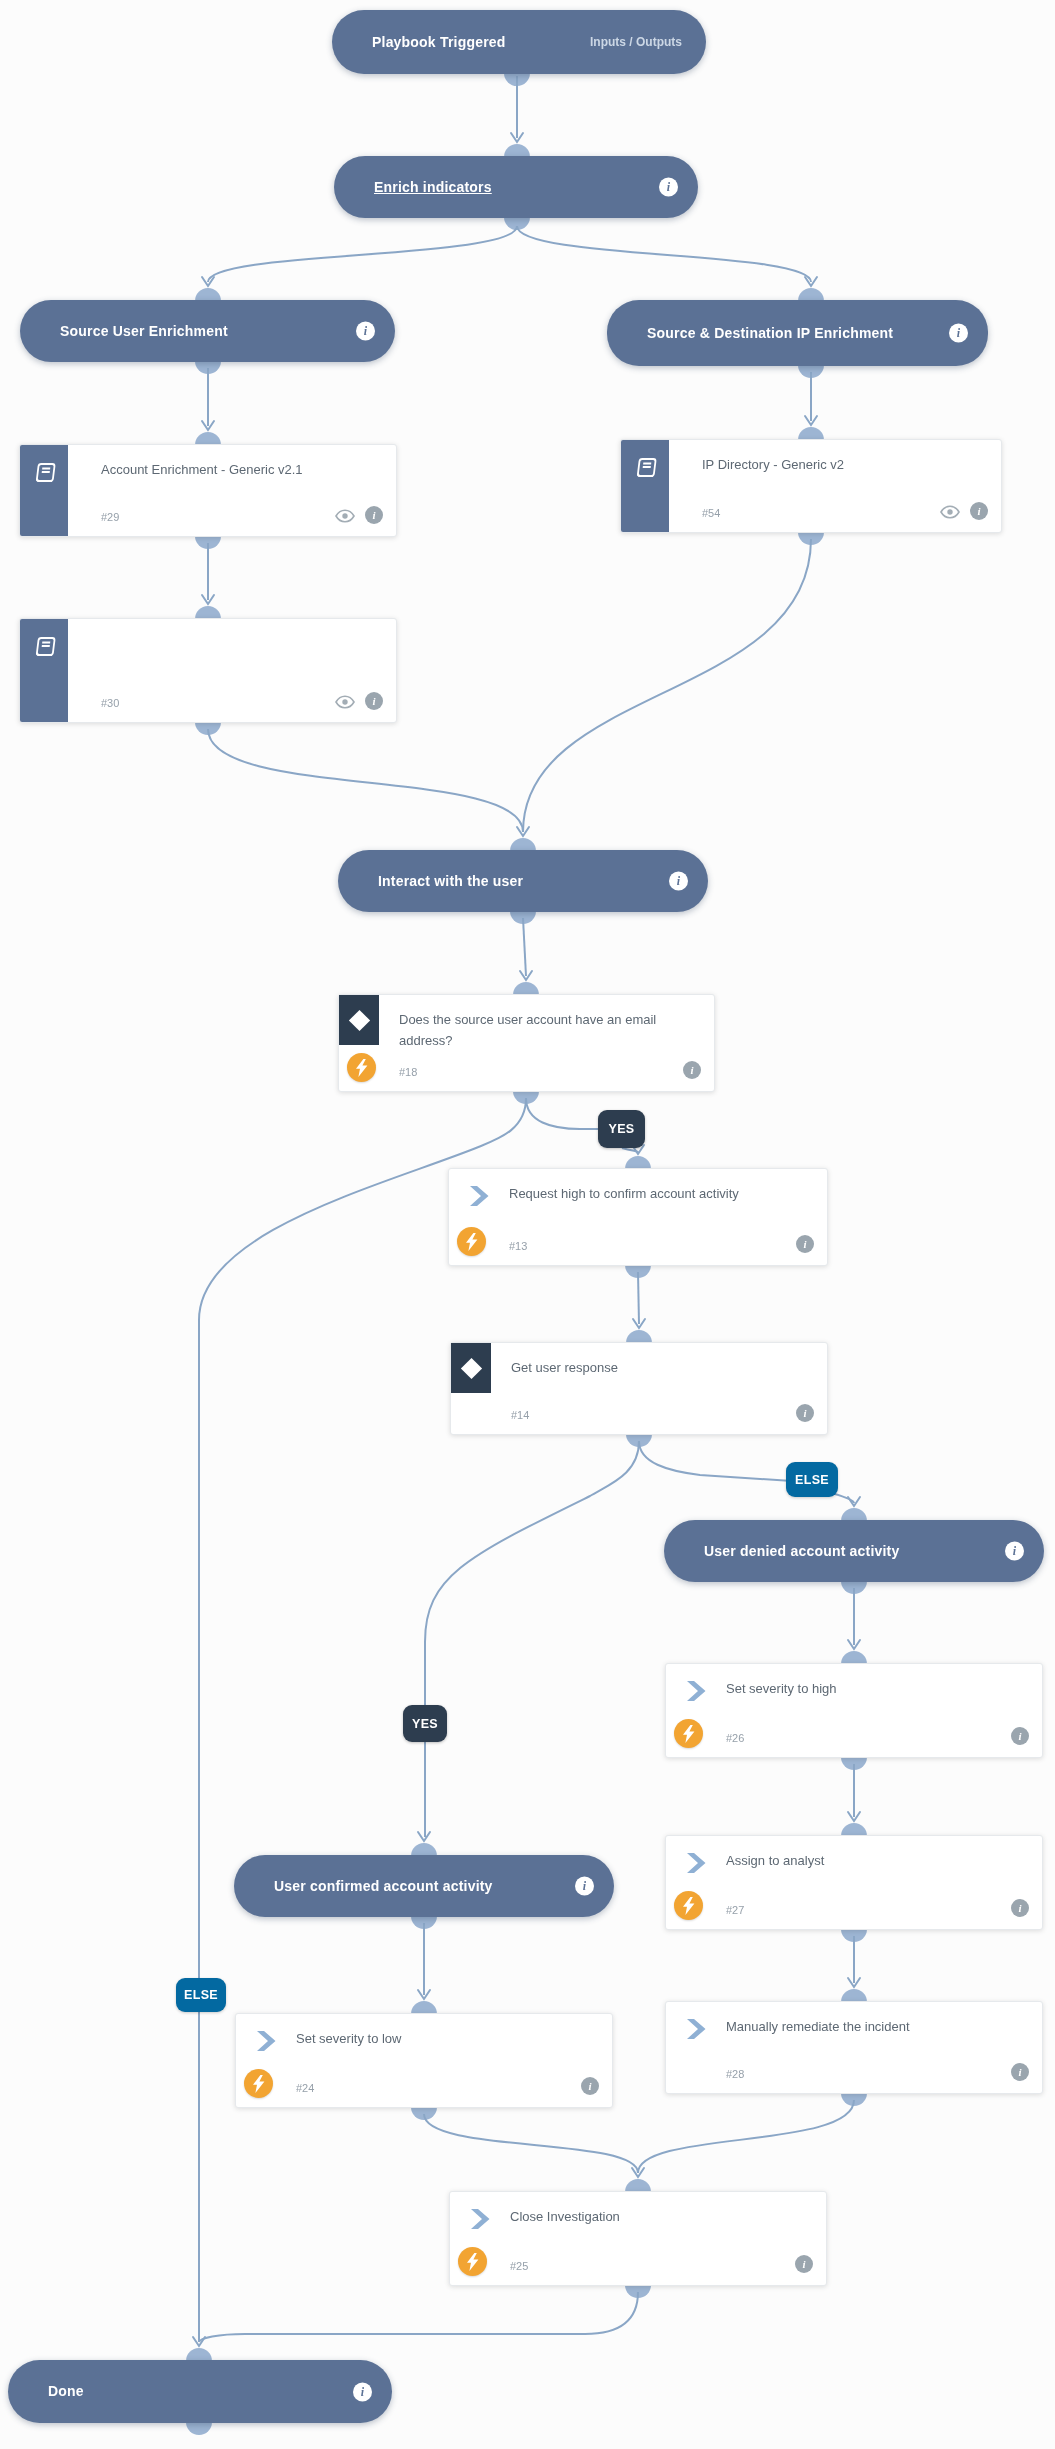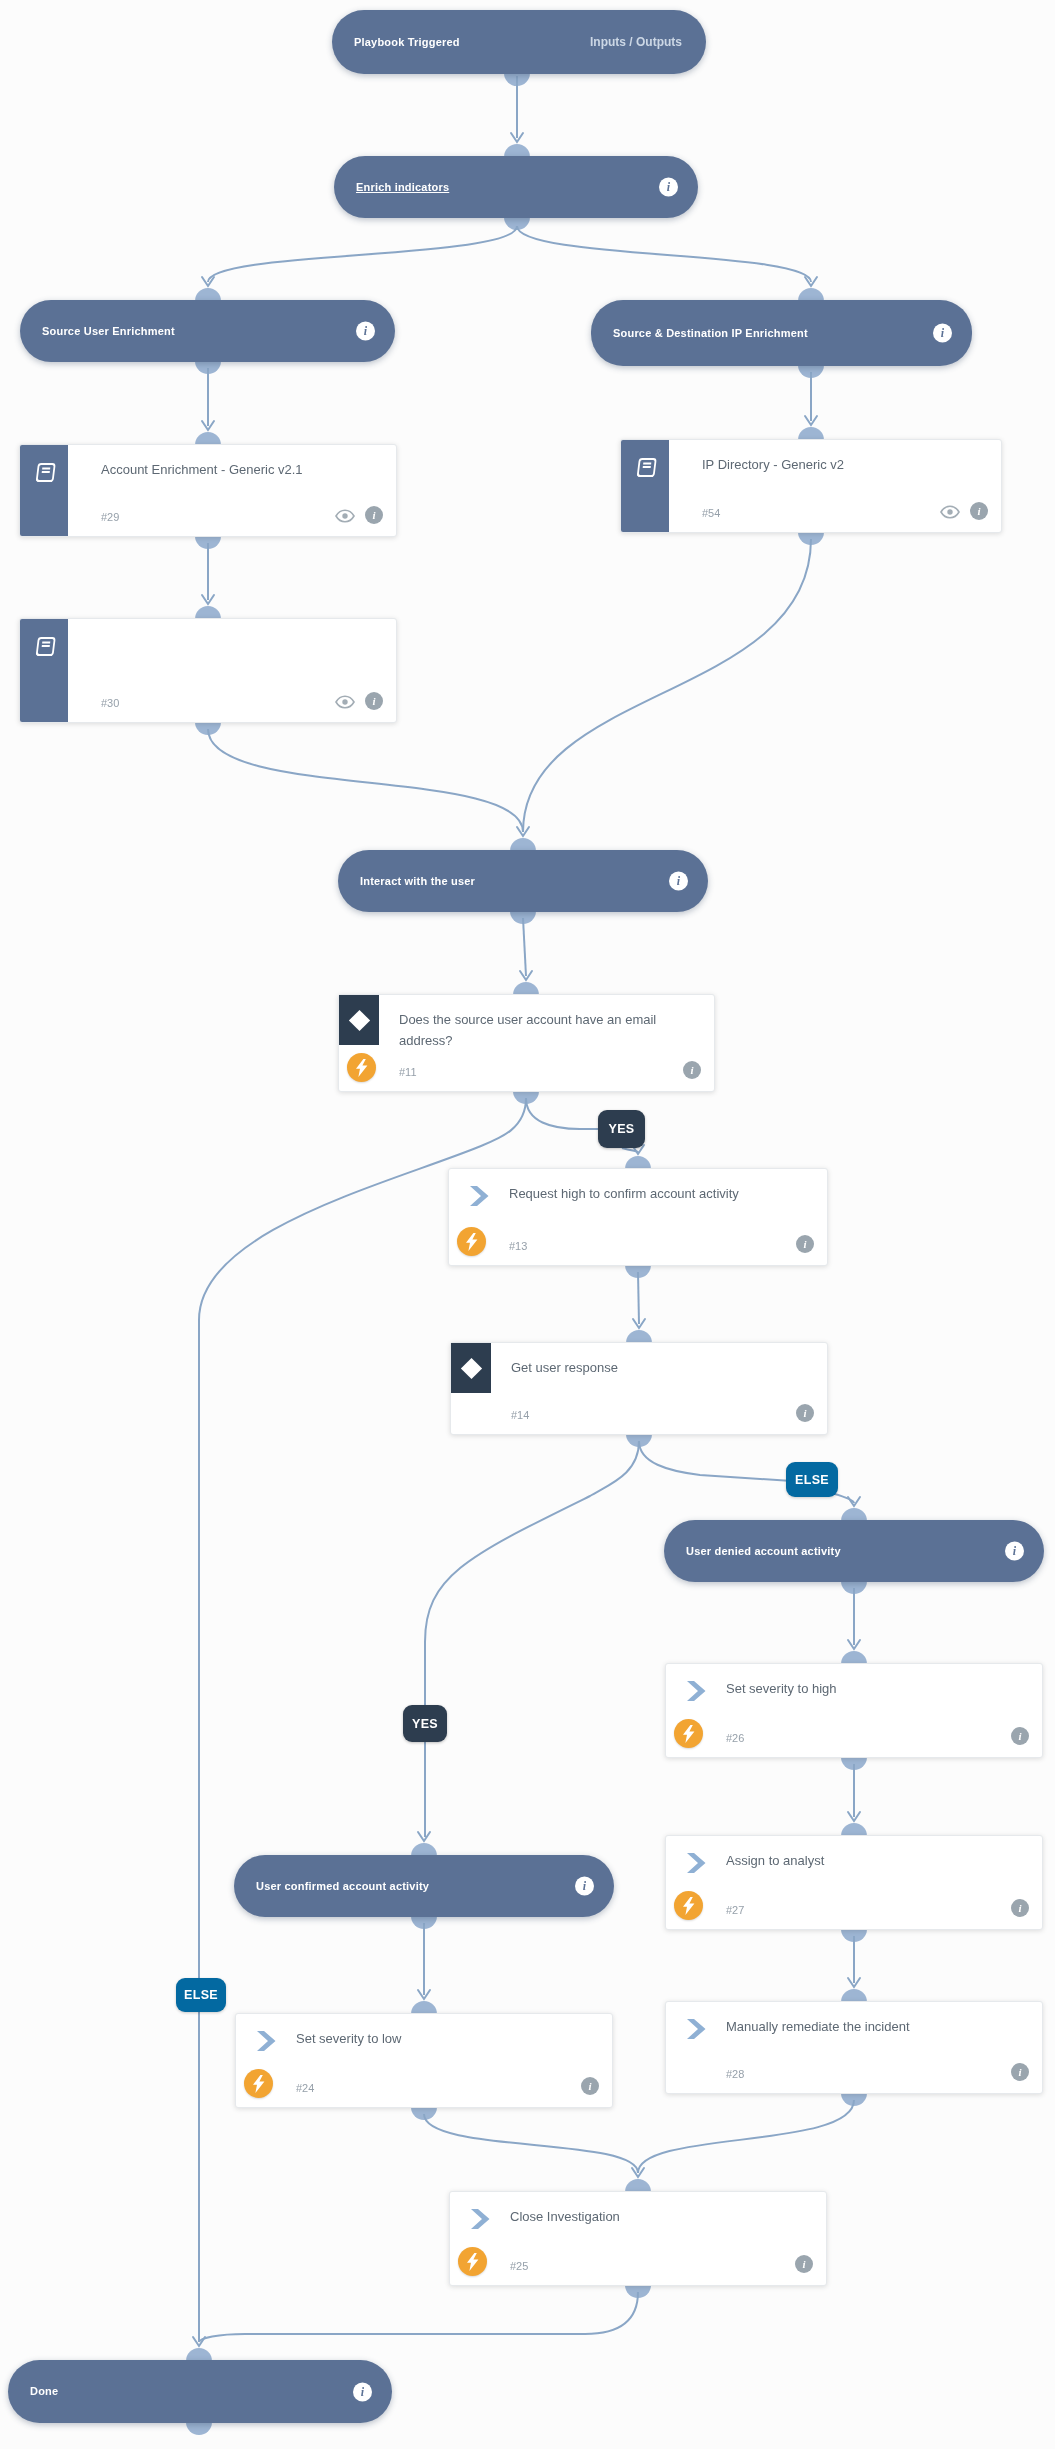--- a/index.html
+++ b/index.html
@@ -2,21 +2,21 @@
 <html><head>
 <meta charset="utf-8">
 <style>
   html,body{margin:0;padding:0;background:#fcfcfc;font-family:"Liberation Sans",sans-serif;}
   #canvas{position:relative;width:1055px;height:2449px;background:#fcfcfc;overflow:hidden;}
   svg.edges{position:absolute;left:0;top:0;}
 
   .node{position:absolute;box-sizing:border-box;}
   .node.header{background:#5b7195;border-radius:32px;color:#fff;display:flex;align-items:center;
     box-shadow:0 2px 6px rgba(40,60,90,.30);}
-  .htitle{padding-left:22px;padding-right:92px;font-size:11px;font-weight:600;line-height:1.3;letter-spacing:.2px;}
+  .htitle{padding-left:40px;padding-right:92px;font-size:14px;font-weight:600;line-height:1.3;letter-spacing:.2px;}
   .pill-info{position:absolute;right:20px;top:50%;transform:translateY(-50%);width:19px;height:19px;
     background:#fff;color:#5b7195;border-radius:50%;font:italic 700 12px/19px "Liberation Serif",serif;text-align:center;}
   .right-label{position:absolute;right:24px;top:50%;transform:translateY(-50%);
     font-size:12px;font-weight:600;color:#ccd7e5;white-space:nowrap;}
 
   .node.card{background:#fff;border:1px solid #e6e9ec;border-radius:3px;box-shadow:0 1px 5px rgba(0,0,0,.13);}
   .ctitle{position:absolute;top:14px;color:#5d6873;font-size:13px;line-height:21px;}
   .card.playbook-task .ctitle{left:81px;right:28px;}
   .card.condition-task .ctitle,.card.action-task .ctitle{left:60px;right:34px;}
   .cnum{position:absolute;bottom:13px;font-size:11px;color:#96a0aa;}
@@ -129,21 +129,21 @@
       <span class="right-label">Inputs / Outputs</span>
     </div>
     <div class="node header" style="left: 334px; top: 156px; width: 364px; height: 62px; text-decoration: underline;">
       <span class="htitle">Enrich indicators</span>
       <span class="pill-info">i</span>
     </div>
     <div class="node header" style="left: 20px; top: 300px; width: 375px; height: 62px;">
       <span class="htitle">Source User Enrichment</span>
       <span class="pill-info">i</span>
     </div>
-    <div class="node header" style="left: 591px; top: 300px; width: 381px; height: 66px;">
+    <div class="node header" style="left: 607px; top: 300px; width: 381px; height: 66px;">
       <span class="htitle">Source &amp; Destination IP Enrichment</span>
       <span class="pill-info">i</span>
     </div>
     <div class="node card playbook-task" style="left: 19px; top: 444px; width: 378px; height: 93px;">
       <div class="strip">
         <svg width="26" height="23" viewBox="0 0 26 23">
           <g transform="skewX(-7) translate(4,0)" fill="none" stroke="#fff" stroke-width="1.8">
             <rect x="4" y="2" width="16" height="17" rx="2.5"></rect>
             <path d="M8 6.5 h8 M8 10 h8"></path>
             <path d="M4 16.5 a2.5 2.5 0 0 0 2.5 2.5 h13"></path>
@@ -200,21 +200,21 @@
     <div class="node card condition-task" style="left: 338px; top: 994px; width: 377px; height: 98px;">
       <div class="cond-square">
         <div class="diamond"></div>
       </div>
       <div class="bolt-circle">
         <svg width="13" height="18" viewBox="0 0 13 18">
           <path d="M8.4 0 L1 9.8 H5 L3.4 18 L12.4 6.6 H7.4 L10.8 0 Z" fill="#fff"></path>
         </svg>
       </div>
       <div class="ctitle">Does the source user account have an email address?</div>
-      <div class="cnum">#11</div>
+      <div class="cnum">#18</div>
       <span class="card-info">i</span>
     </div>
     <div class="node card action-task" style="left: 448px; top: 1168px; width: 380px; height: 98px;">
       <div class="chev"><svg width="21" height="22" viewBox="0 0 21 22">
           <polygon points="1,1 8,1 19.5,11 8,21 1,21 12,11" fill="#8fb0d4"></polygon>
         </svg></div>
       <div class="bolt-circle">
         <svg width="13" height="18" viewBox="0 0 13 18">
           <path d="M8.4 0 L1 9.8 H5 L3.4 18 L12.4 6.6 H7.4 L10.8 0 Z" fill="#fff"></path>
         </svg>

